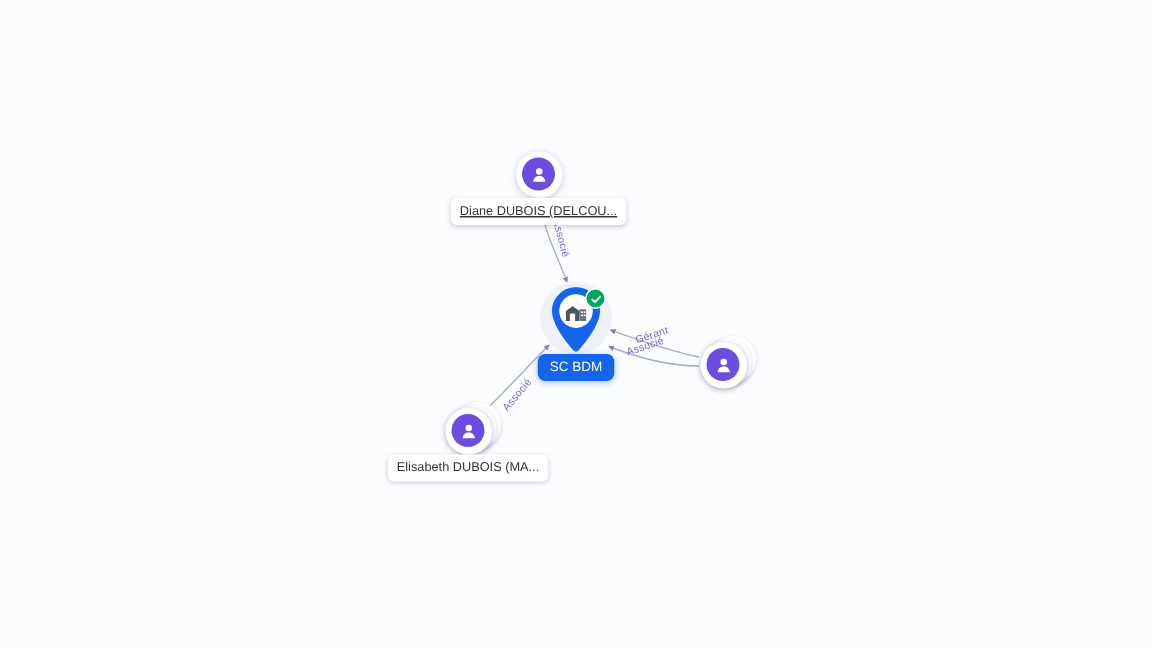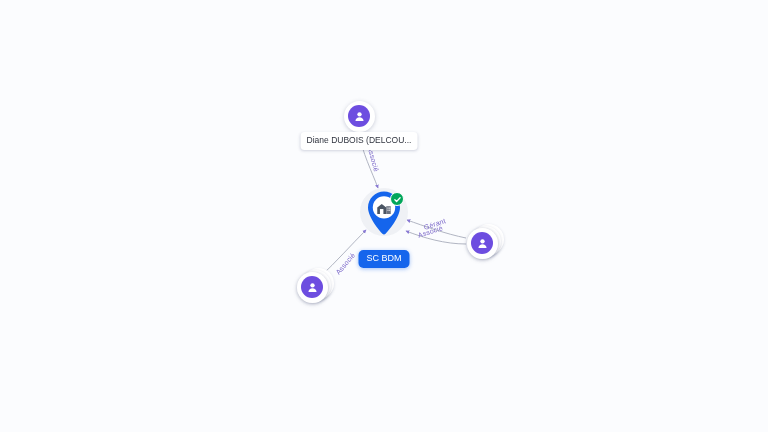--- a/index.html
+++ b/index.html
@@ -187,21 +187,21 @@
   <div class="person-node" style="left:359px; top:116px;">
     <div class="avatar-card">
       <div class="avatar-disc">
         <svg width="13" height="13" viewBox="0 0 24 24" aria-hidden="true">
           <circle cx="12" cy="8" r="4" fill="#ffffff"></circle>
           <path d="M4.5 20.5 C5 15.8 8.2 13.6 12 13.6 C15.8 13.6 19 15.8 19.5 20.5 Z" fill="#ffffff"></path>
         </svg>
       </div>
     </div>
   </div>
-  <div class="name-chip" style="left:359px; top:132px;">Diane DUBOIS (DELCOU...</div>
+  <div class="name-chip" style="left:359px; top:132px;text-decoration:underline;">Diane DUBOIS (DELCOU...</div>
 
   <div class="person-node" style="left:482px; top:243px;">
     <div class="stack-card c3"></div>
     <div class="stack-card c2"></div>
     <div class="stack-card c1"></div>
     <div class="avatar-card">
       <div class="avatar-disc">
         <svg width="13" height="13" viewBox="0 0 24 24" aria-hidden="true">
           <circle cx="12" cy="8" r="4" fill="#ffffff"></circle>
           <path d="M4.5 20.5 C5 15.8 8.2 13.6 12 13.6 C15.8 13.6 19 15.8 19.5 20.5 Z" fill="#ffffff"></path>
@@ -216,20 +216,21 @@
     <div class="stack-card c1"></div>
     <div class="avatar-card">
       <div class="avatar-disc">
         <svg width="13" height="13" viewBox="0 0 24 24" aria-hidden="true">
           <circle cx="12" cy="8" r="4" fill="#ffffff"></circle>
           <path d="M4.5 20.5 C5 15.8 8.2 13.6 12 13.6 C15.8 13.6 19 15.8 19.5 20.5 Z" fill="#ffffff"></path>
         </svg>
       </div>
     </div>
   </div>
+  <div class="name-chip" style="left:312px; top:303px;">Elisabeth DUBOIS (MA...</div>
 
   <div id="company-node" style="left:384px; top:212px;">
     <div class="pin-halo"></div>
 
     <div class="pin-shape">
       <svg width="38" height="48" viewBox="0 0 38 48" aria-hidden="true">
         <path d="M19 1.5 C10.2 1.5 3 8.6 3 17.4 C3 27.3 14.5 40.5 17.4 43.7
                  C18.3 44.7 19.7 44.7 20.6 43.7 C23.5 40.5 35 27.3 35 17.4
                  C35 8.6 27.8 1.5 19 1.5 Z" fill="#1565ec"></path>
         <circle cx="19" cy="17.4" r="11.2" fill="#ffffff"></circle>
@@ -248,15 +249,15 @@
       </svg>
     </div>
 
     <div class="verified-badge">
       <svg width="9" height="9" viewBox="0 0 24 24" aria-hidden="true">
         <path d="M5 12.6 L9.6 17.2 L19 7.4" fill="none" stroke="#ffffff" stroke-width="3.4" stroke-linecap="round" stroke-linejoin="round"></path>
       </svg>
     </div>
   </div>
 
-  <div class="name-chip primary" style="left:384px; top:236px;margin-top:14px;">SC BDM</div>
+  <div class="name-chip primary" style="left:384px; top:236px;">SC BDM</div>
 
 </div>
 
 </body></html>

